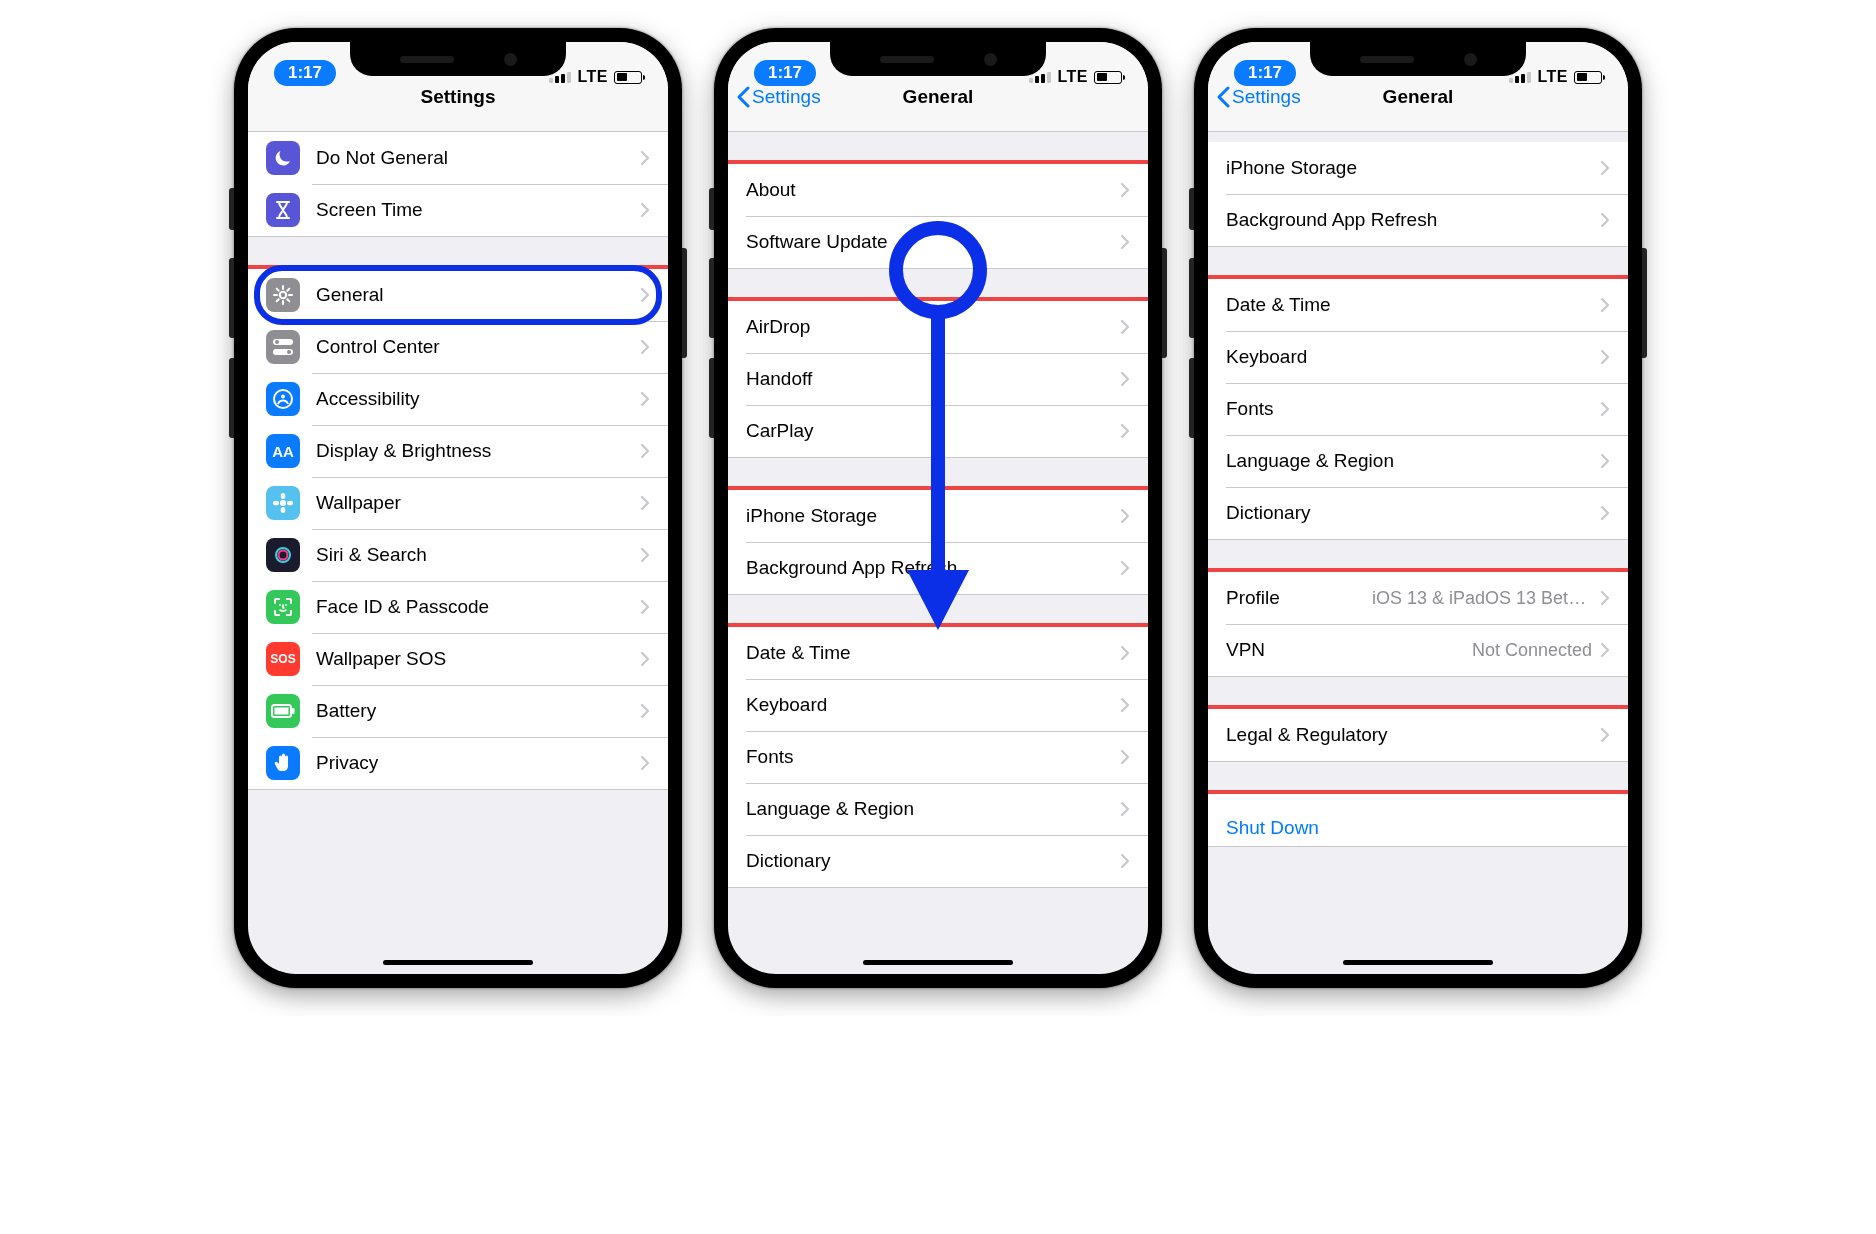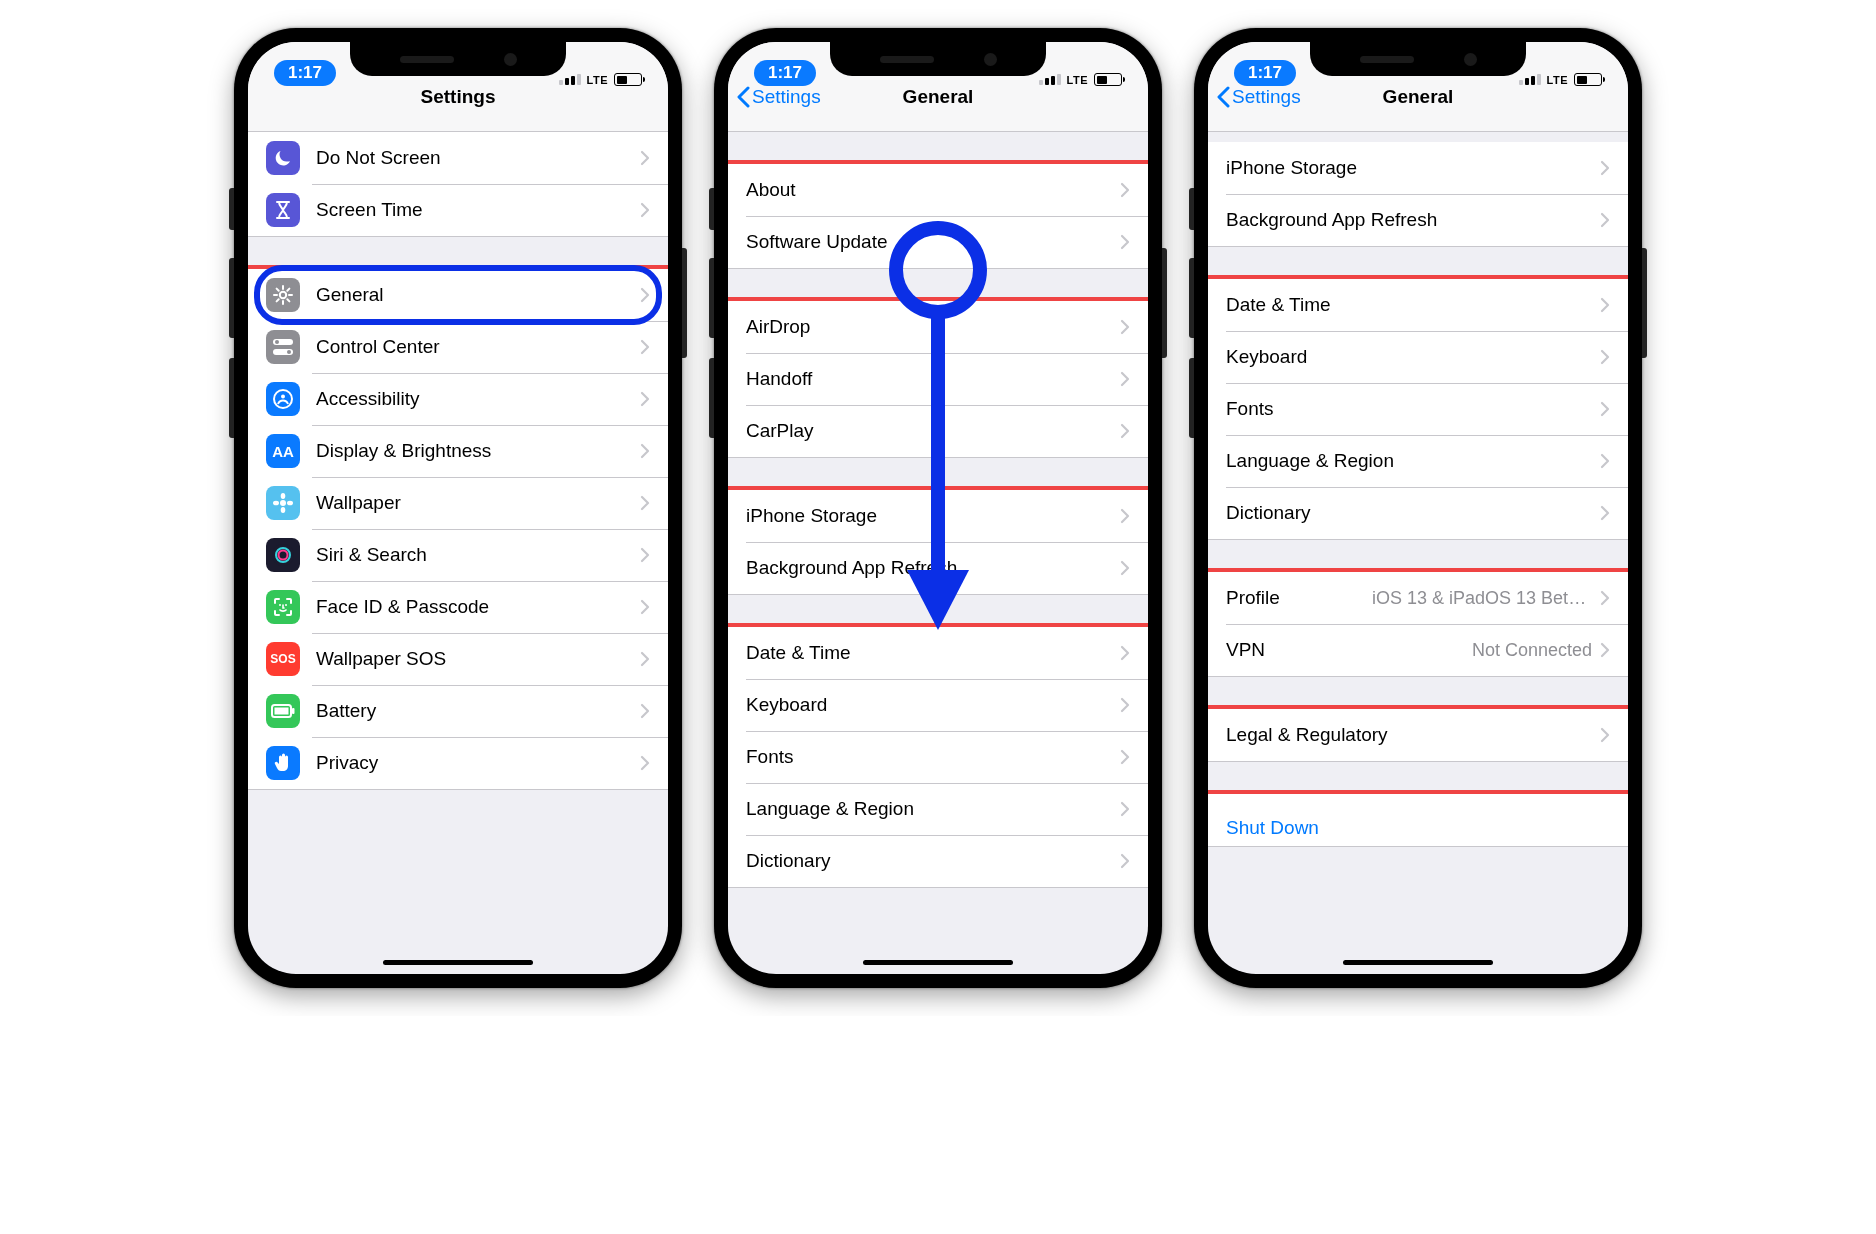--- a/index.html
+++ b/index.html
@@ -67,21 +67,21 @@
       height: 44px;
       font-size: 17px;
       font-weight: 600;
       color: #000;
       background: #f7f7f8;
     }
     .time-pill{
       background:#0a7aff;color:#fff;border-radius:14px;
       padding:3px 14px;font-size:17px;font-weight:600;
     }
-    .status-right{display:flex;align-items:center;gap:6px;font-size:11px;}
+    .status-right{display:flex;align-items:center;gap:6px;font-size:16px;}
     .sig{display:flex;gap:2px;align-items:flex-end;}
     .sig i{width:4px;background:#000;border-radius:1px;}
     .sig i:nth-child(1){height:5px;background:#c7c7cc;}
     .sig i:nth-child(2){height:7px;}
     .sig i:nth-child(3){height:9px;}
     .sig i:nth-child(4){height:11px;background:#c7c7cc;}
     .lte{font-weight:700;letter-spacing:.5px;}
     .batt{width:28px;height:13px;border:1.5px solid #000;border-radius:3px;position:relative;}
     .batt::after{content:"";position:absolute;right:-4px;top:3px;width:2.5px;height:5px;background:#000;border-radius:0 2px 2px 0;}
     .batt i{position:absolute;left:1.5px;top:1.5px;bottom:1.5px;width:10px;background:#000;border-radius:1px;}
@@ -162,21 +162,21 @@
       <span class="nav-title">Settings</span>
     </div>
     <div class="list" id="list1">
         <div class="group first">
           <div class="row with-icon">
             <span class="icon-box" style="background: rgb(88, 86, 214);">
               <svg width="20" height="20" viewBox="0 0 20 20">
                 <path d="M14 13.5A7 7 0 0 1 7.5 3 7.5 7.5 0 1 0 17 13.2c-1 .2-2 .3-3 .3z" fill="#fff"></path>
               </svg>
             </span>
-            <span class="label">Do Not Screen</span>
+            <span class="label">Do Not General</span>
             <svg class="chev" width="10" height="16" viewBox="0 0 10 16">
               <path d="M2 2 L8 8 L2 14" stroke="#c7c7cc" stroke-width="2.2" fill="none" stroke-linecap="round" stroke-linejoin="round"></path>
             </svg>
           </div>
           <div class="row with-icon">
             <span class="icon-box" style="background: rgb(88, 86, 214);">
               <svg width="18" height="20" viewBox="0 0 18 20">
                 <path d="M3 2h12M3 18h12M5 2c0 4 3 5 4 8-1 3-4 4-4 8M13 2c0 4-3 5-4 8 1 3 4 4 4 8" stroke="#fff" stroke-width="2" fill="none" stroke-linecap="round"></path>
               </svg>
             </span>

